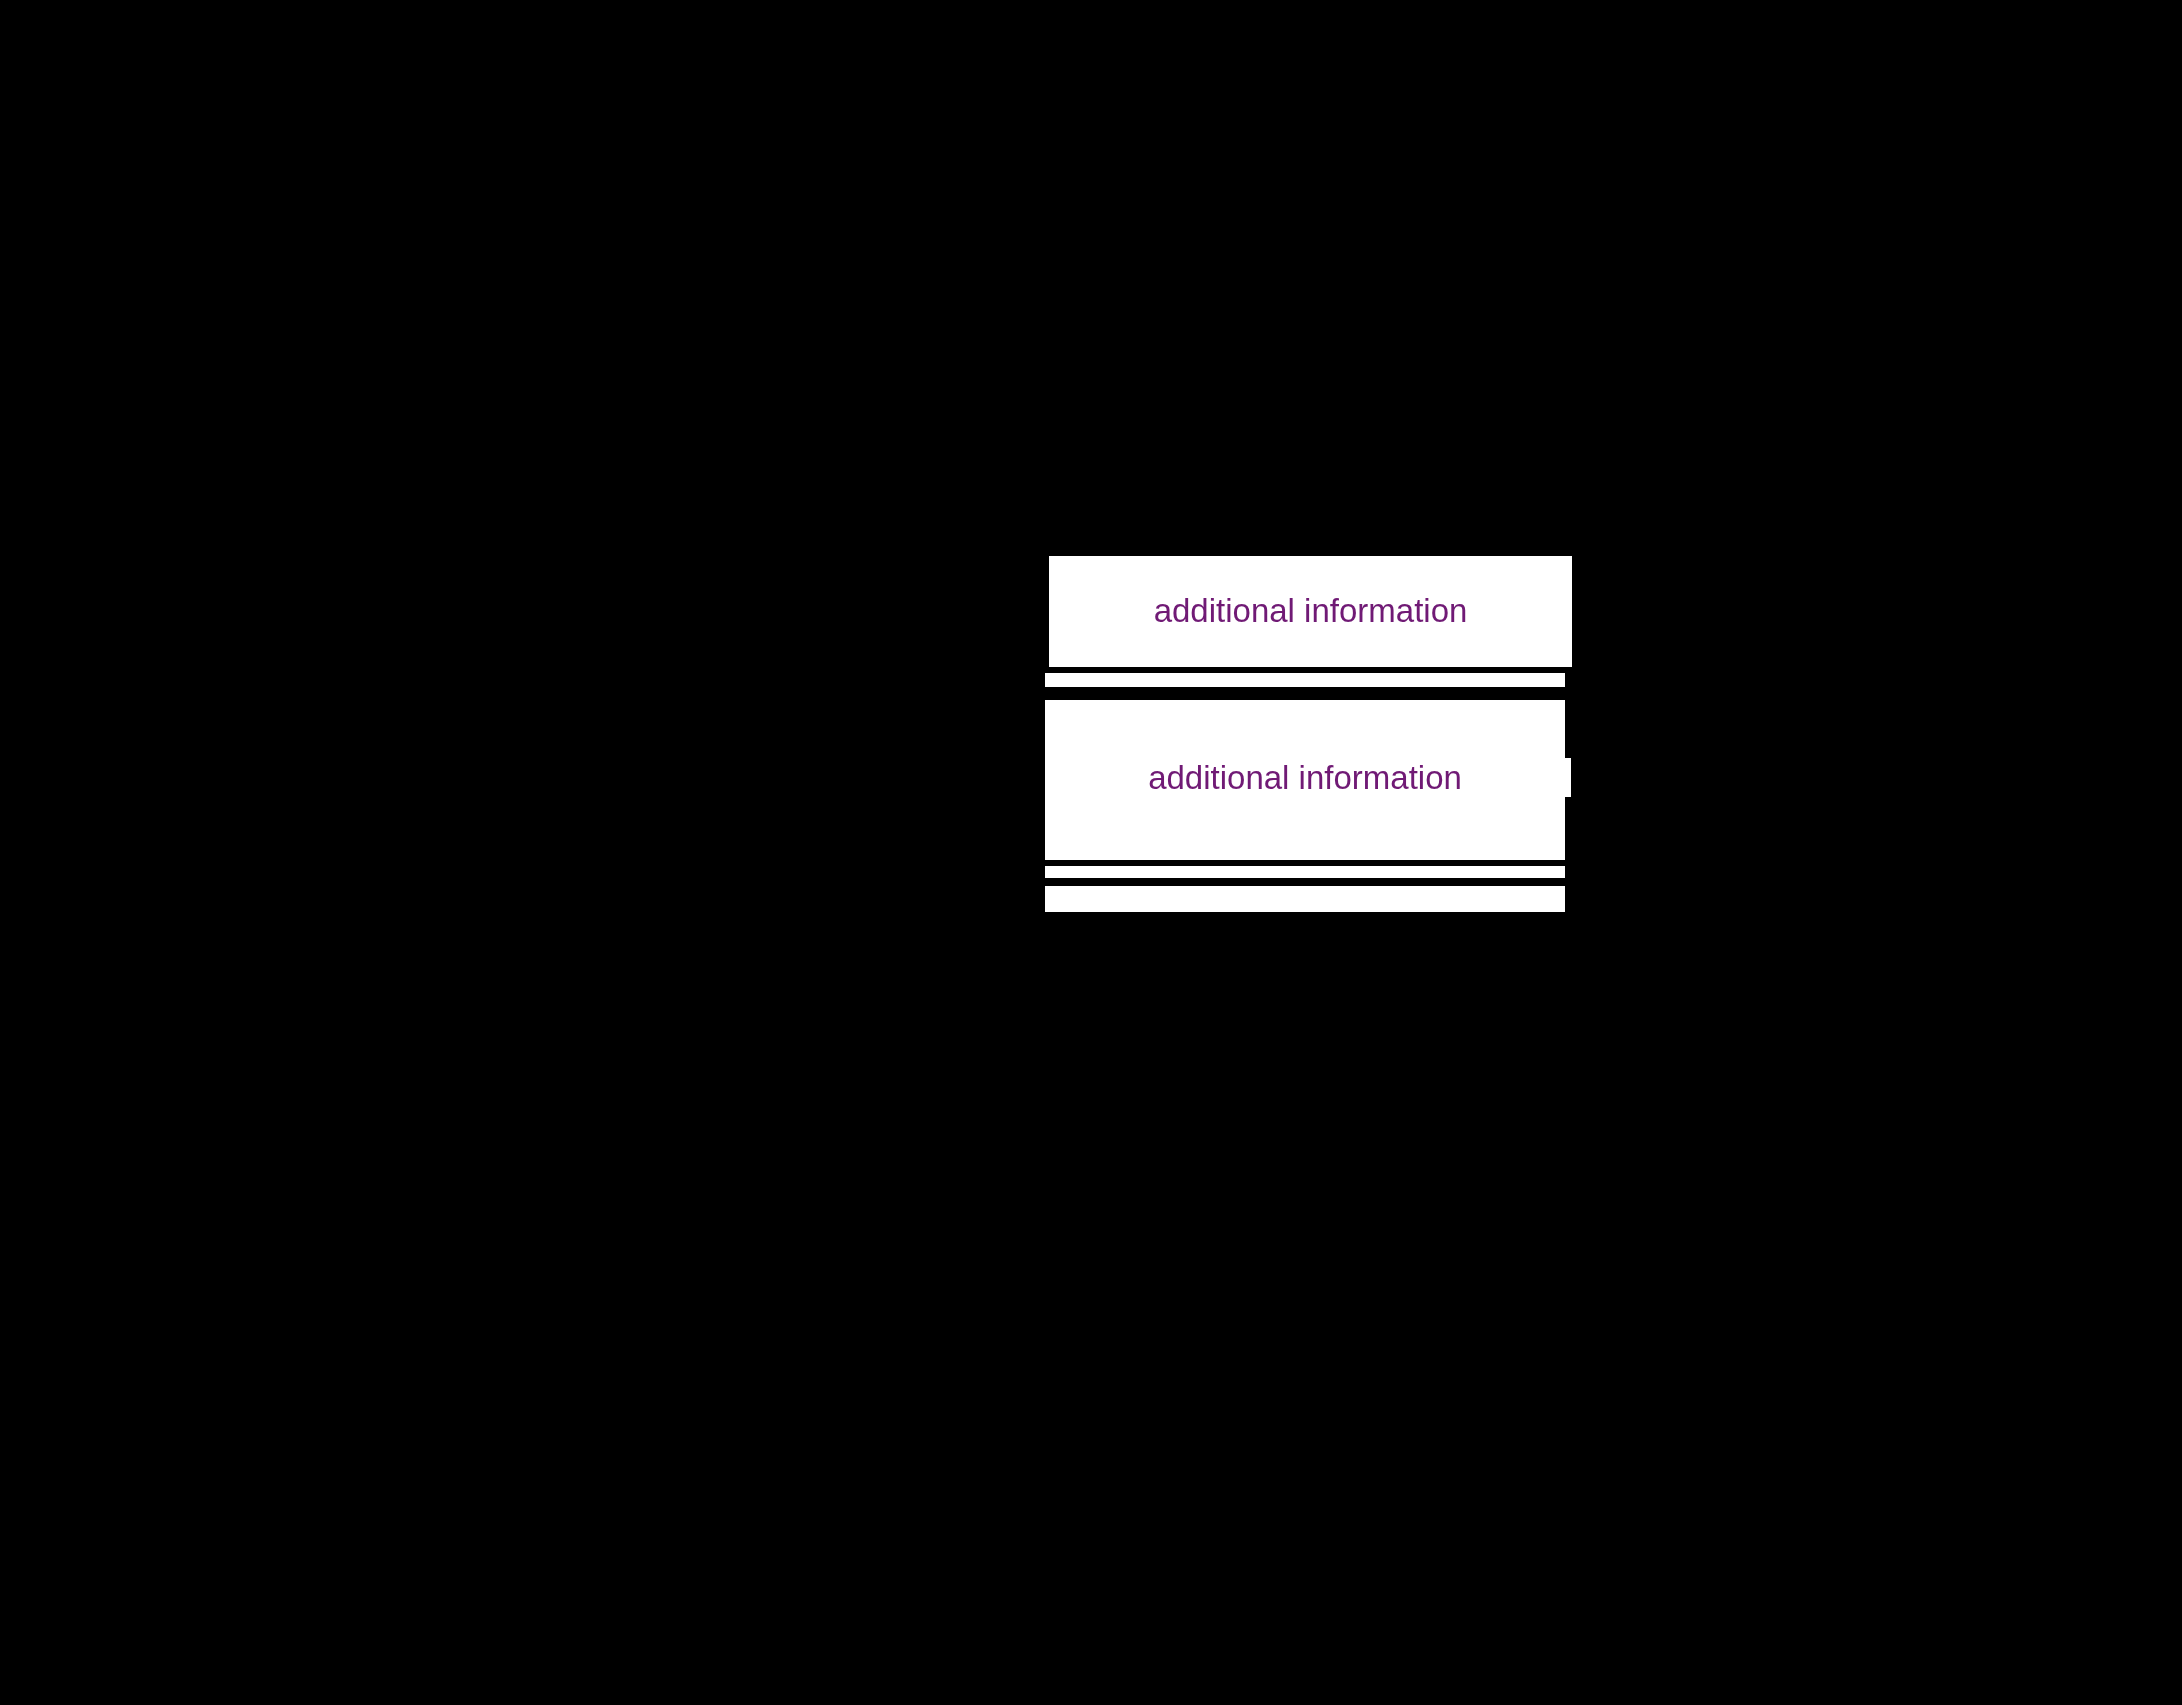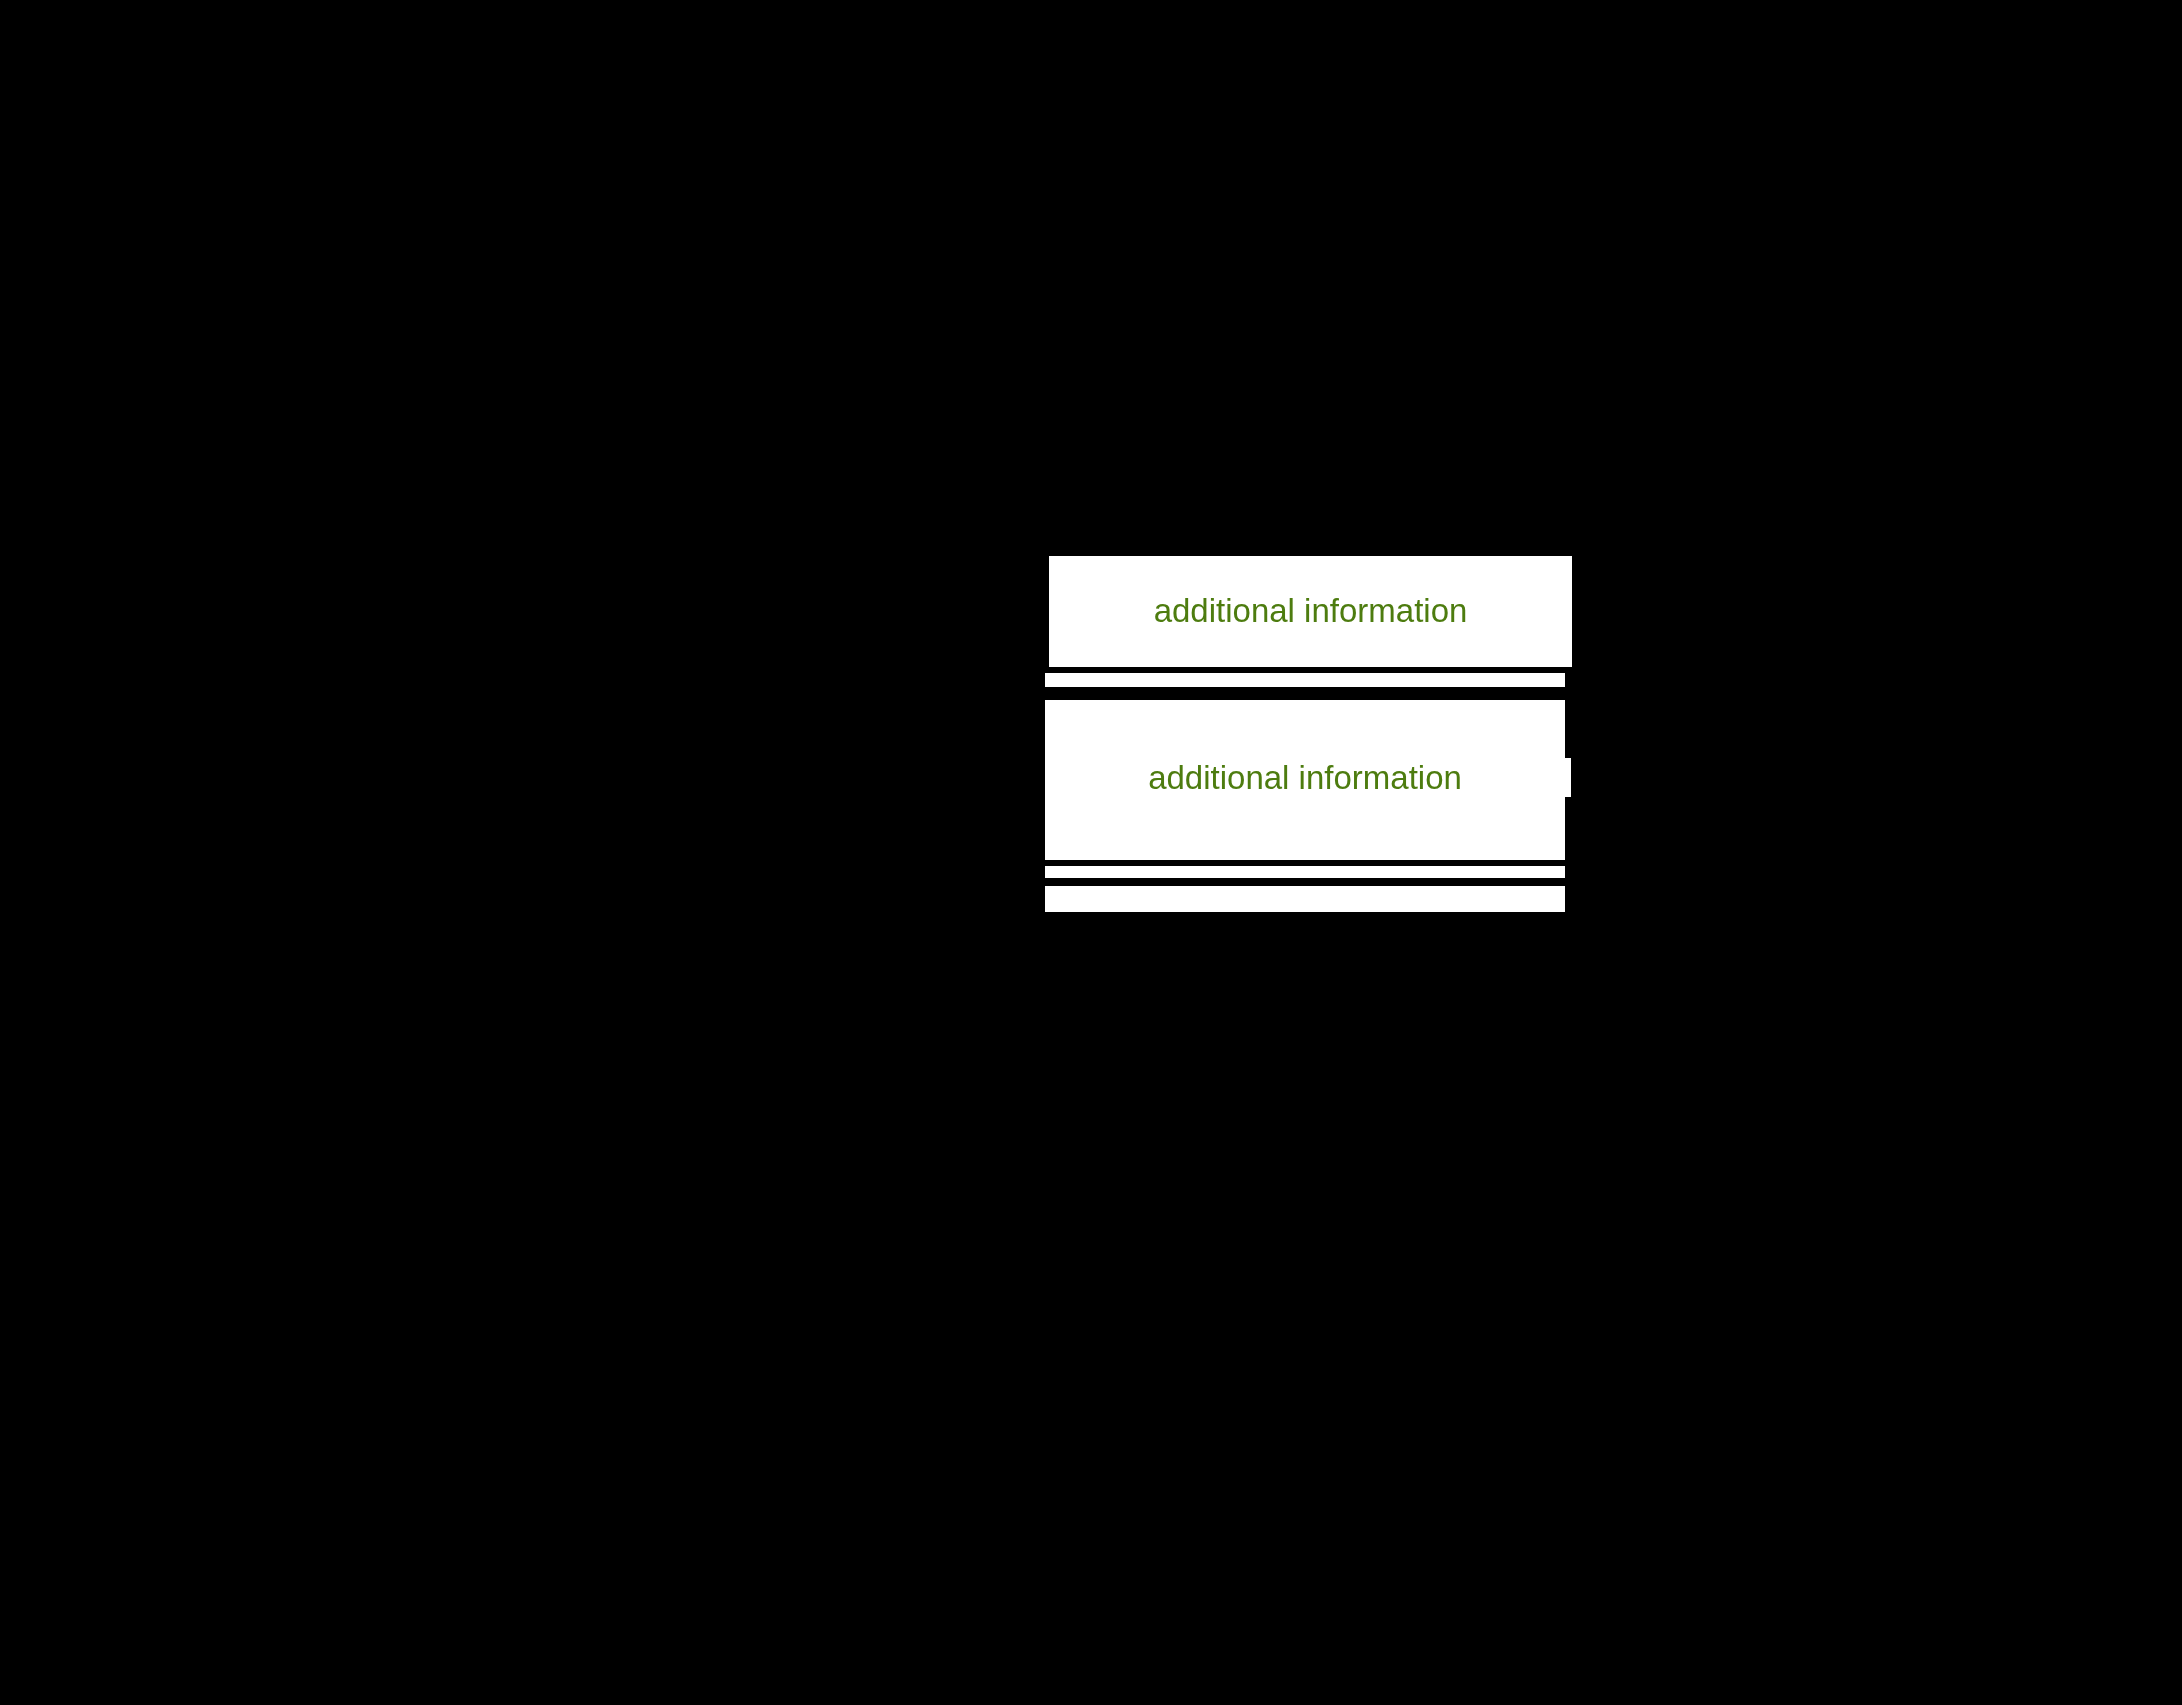--- a/index.html
+++ b/index.html
@@ -24,21 +24,21 @@
     box-sizing: border-box;
   }
 
   .panel-text {
     position: absolute;
     left: 0;
     right: 0;
     text-align: center;
     font-size: 33px;
     line-height: 1.1;
-    color: #4d7c0f;
+    color: #701a75;
     white-space: nowrap;
     font-family: "Liberation Sans", sans-serif;
   }
 
   
   .strip {
     position: absolute;
     background: #ffffff;
   }
 </style>

